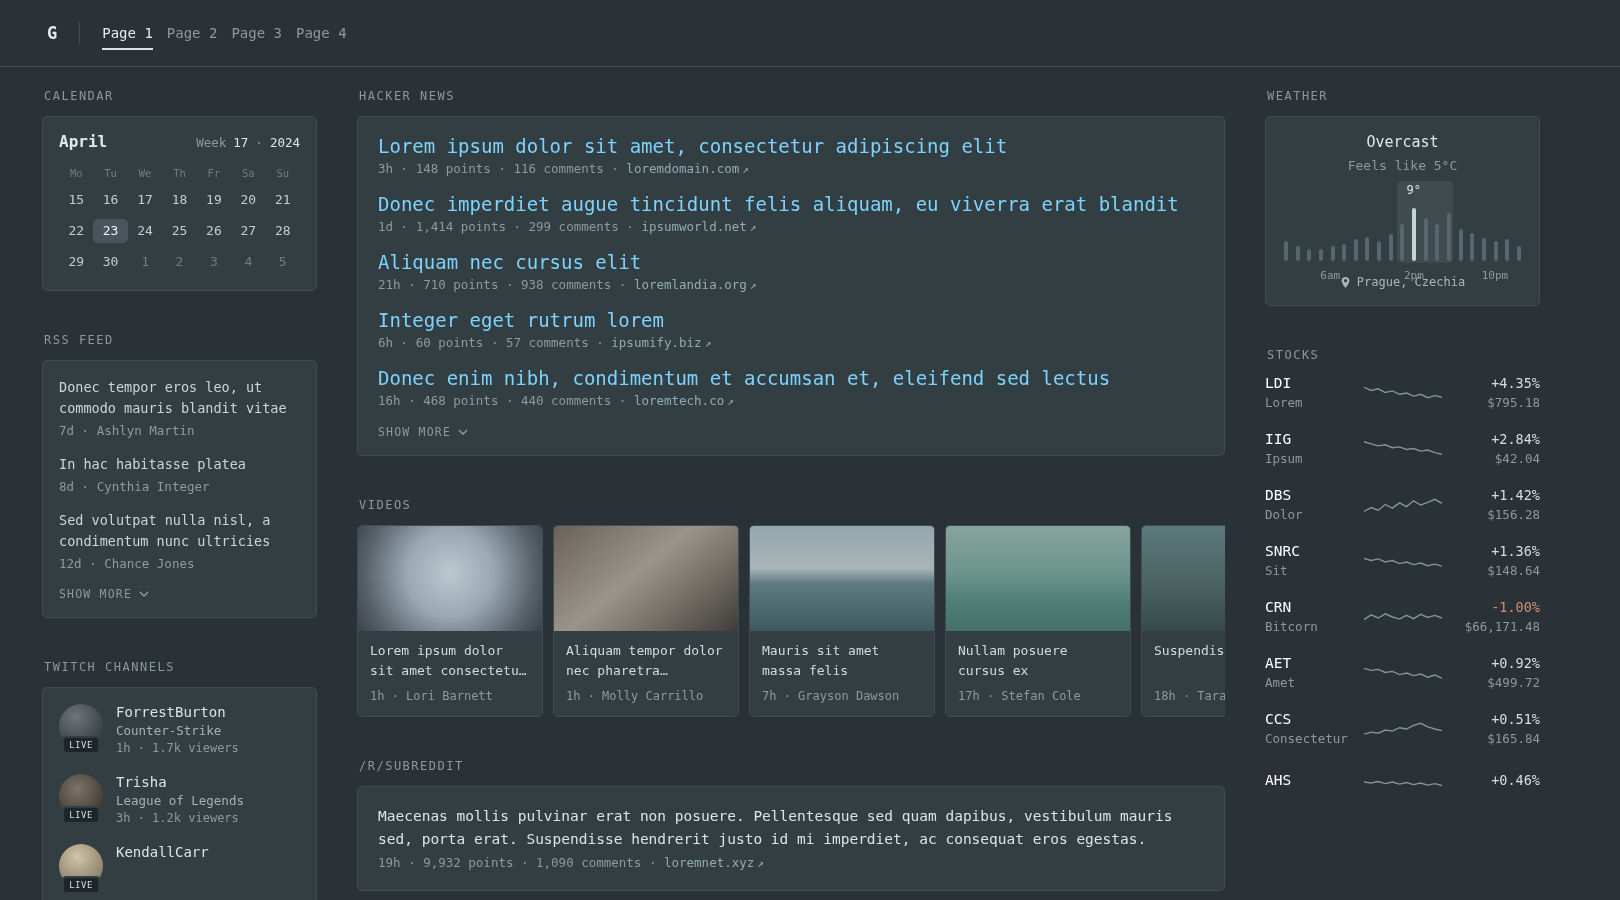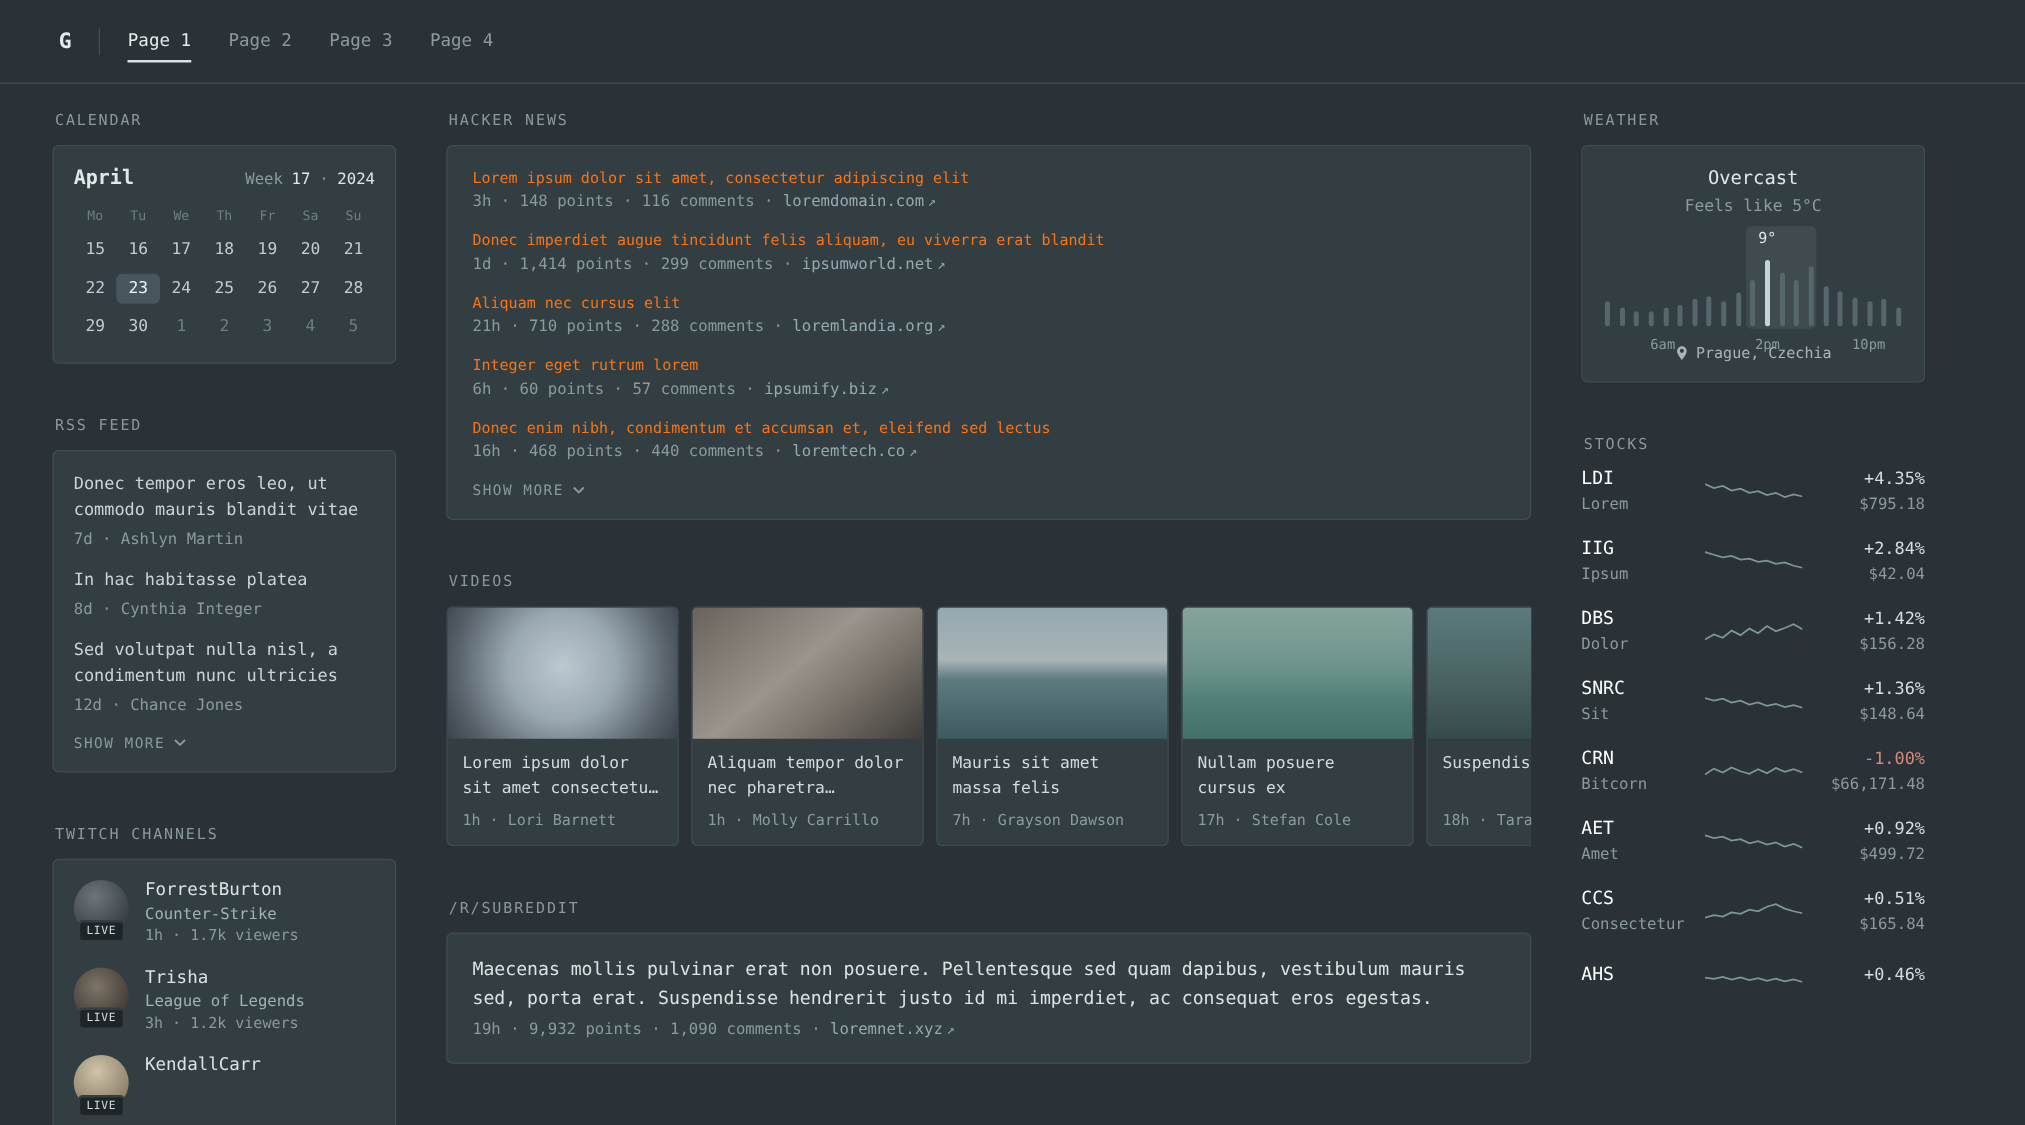--- a/index.html
+++ b/index.html
@@ -14,21 +14,21 @@
     --bright:#dde4e5; --text:#c9d3d4; --muted:#8b9a9e; --faint:#6f7e83;
     --link:#93abb1; --neg:#d28c77; --spark:#7e959b;
   }
   
   .topbar{
     height:67px; display:flex; align-items:center;
     padding:0 47px; border-bottom:1px solid var(--border); gap:22px;
   }
   .logo{ color:#e5ebec; font-size:17px; font-weight:bold; }
   .topbar .divider{ width:1px; height:22px; background:var(--border); }
-  .tabs{ display:flex; gap:30px; height:100%; align-items:center; }
+  .tabs{ display:flex; gap:14px; height:100%; align-items:center; }
   .tab{ color:var(--muted); font-size:14px; padding:6px 0 7px; border-bottom:2px solid transparent; cursor:pointer; margin-top:2px;}
   .tab.active{ color:#e6ecec; border-bottom-color:#dbe2e3; }
   
   .main{
     display:grid; grid-template-columns:275px 868px 275px; column-gap:40px;
     margin:22px 0 0 42px; width:1498px; align-items:start;
   }
   .widget + .widget{ margin-top:42px; }
   .widget-header{
     font-size:12px; letter-spacing:1.5px; color:#8a999e; margin:0 0 13px 2px;
@@ -72,21 +72,21 @@
     position:absolute; left:50%; bottom:-6px; transform:translateX(-50%);
     background:#1d2529; color:#d2dbdc; font-size:9px; letter-spacing:0.5px;
     padding:2px 5px; border-radius:4px; border:2px solid var(--card);
   }
   .tw-name{ font-size:14px; color:#dce3e4; }
   .tw-game{ font-size:12.5px; color:#9fb3b8; margin-top:3px; }
   .tw-meta{ font-size:12px; color:var(--muted); margin-top:3px; }
   
   .hn-card{ padding:18px 20px 16px; }
   .hn-item{ margin-bottom:17px; }
-  .hn-title{ font-size:12px; color:#f97316; cursor:pointer; }
+  .hn-title{ font-size:19px; color:#7dd3fc; cursor:pointer; }
   .domain{ color:var(--link); cursor:pointer; }
   .ext{ font-size:11px; margin-left:3px; }
   .sub-card{ padding:18px 20px 20px; }
   .sub-title{ font-size:14.5px; line-height:1.6; color:#dce3e4; cursor:pointer; }
   
   .videos-row{ display:flex; gap:10px; overflow:hidden; width:868px; }
   .video-card{ width:186px; flex:none; background:var(--card); border:1px solid var(--border); border-radius:5px; overflow:hidden; cursor:pointer; }
   .thumb{ height:105px; width:100%; }
   .thumb-1{ background:radial-gradient(circle at 50% 45%, #bdc8d0 0%, #9aa8b2 40%, #57616a 78%, #3a434b 100%); }
   .thumb-2{ background:linear-gradient(140deg, #6a625a 0%, #9b948c 45%, #7d766d 65%, #3f3d3a 100%); }
@@ -266,21 +266,21 @@
         <div class="hn-item">
           <div class="hn-title">Donec imperdiet augue tincidunt felis aliquam, eu viverra erat blandit</div>
           <div class="meta">
             <span>1d · 1,414 points · 299 comments ·</span>
             <span class="domain"><span>ipsumworld.net</span><span class="ext">↗</span></span>
           </div>
         </div>
         <div class="hn-item">
           <div class="hn-title">Aliquam nec cursus elit</div>
           <div class="meta">
-            <span>21h · 710 points · 288 comments ·</span>
+            <span>21h · 710 points · 938 comments ·</span>
             <span class="domain"><span>loremlandia.org</span><span class="ext">↗</span></span>
           </div>
         </div>
         <div class="hn-item">
           <div class="hn-title">Integer eget rutrum lorem</div>
           <div class="meta">
             <span>6h · 60 points · 57 comments ·</span>
             <span class="domain"><span>ipsumify.biz</span><span class="ext">↗</span></span>
           </div>
         </div>

